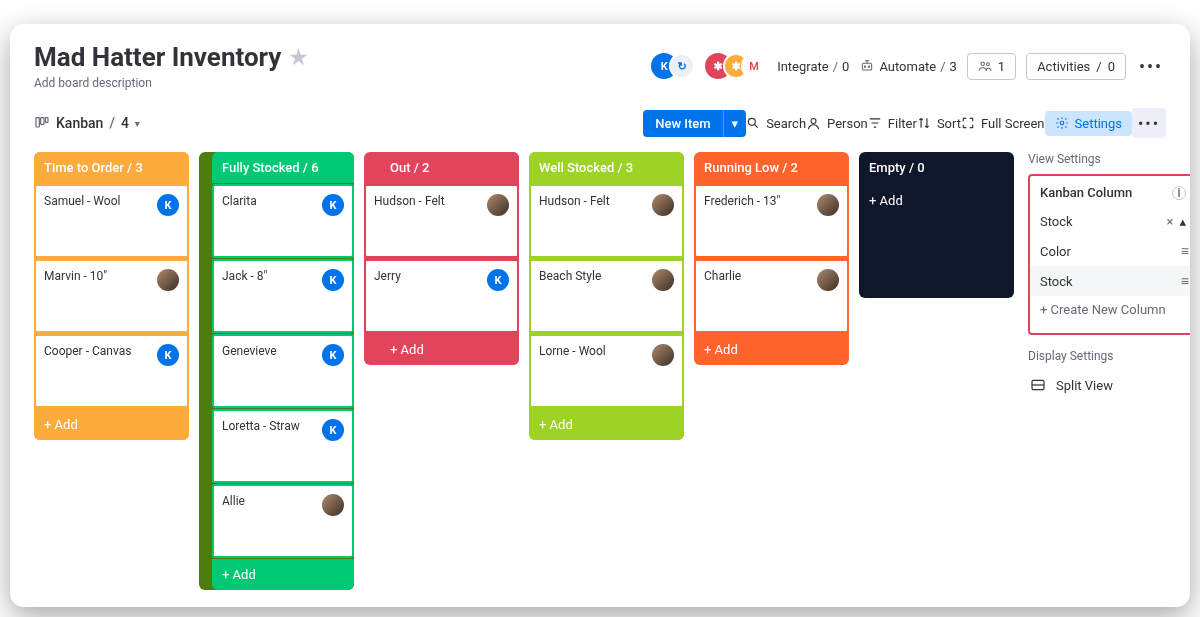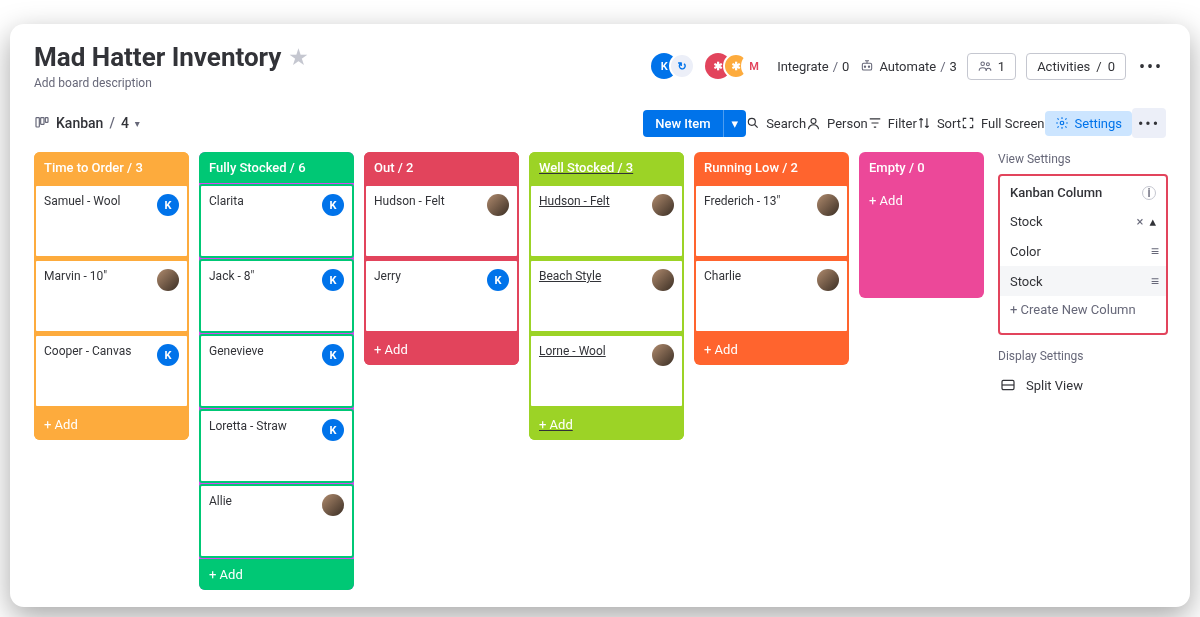--- a/index.html
+++ b/index.html
@@ -39,37 +39,37 @@
   .tb-action { display:flex; align-items:center; gap:6px; color:#323338; font-size:13px; cursor:pointer; }
   .tb-action.active { background:#cce5ff; color:#0073ea; padding:5px 10px; border-radius:4px; }
   .tb-more { background:#eceff8; width:34px; height:30px; border-radius:4px; display:flex; align-items:center; justify-content:center; cursor:pointer; font-size:16px; letter-spacing:2px; }
 
   
   .board-wrap { display:flex; gap:14px; align-items:flex-start; margin-top:4px; }
   .col { width:155px; border-radius:6px; padding:0; display:flex; flex-direction:column; align-items:stretch; }
   .col-hdr { color:#fff; padding:8px 10px; font-size:13px; border-radius:6px 6px 0 0; font-weight:500; }
   .col-body { padding:0 0 0 0; }
   .col-add { color:#fff; padding:8px 10px; font-size:13px; cursor:pointer; border-radius:0 0 6px 6px; }
-  .col-empty { background:#ec4899; border-radius:6px; width:125px; }
+  .col-empty { background:#0f172a; border-radius:6px; width:155px; }
   .col-empty .col-hdr { color:#fff; background:transparent; }
   .col-empty .col-add { color:#fff; padding:10px; }
   .itm { background:#fff; border:2px solid; border-radius:3px; margin:1px 0; padding:8px 8px 40px 8px; display:flex; justify-content:space-between; font-size:12px; }
   .avatar { width:22px; height:22px; border-radius:50%; background-size:cover; background-position:center; flex-shrink:0; }
   .avatar-k { background:#0073ea; color:#fff; font-size:11px; font-weight:700; display:flex; align-items:center; justify-content:center; }
 
   
   .c-orange { background:#fdab3d; } .c-orange .itm{border-color:#fdab3d;}
-  .c-green  { background:#d946ef; } .c-green .itm{border-color:#00c875;}
+  .c-green  { background:#4d7c0f;padding-left:13px; } .c-green .itm{border-color:#00c875;}
   .c-red    { background:#e2445c; } .c-red .itm{border-color:#e2445c;}
-  .c-lime   { background:#9cd326;text-decoration:underline; } .c-lime .itm{border-color:#9cd326;}
+  .c-lime   { background:#9cd326; } .c-lime .itm{border-color:#9cd326;}
   .c-deep   { background:#ff642e;border-radius:19px; } .c-deep .itm{border-color:#ff642e;}
 
   .c-orange .col-hdr,.c-orange .col-add{background:#fdab3d;}
   .c-green  .col-hdr,.c-green  .col-add{background:#00c875;}
-  .c-red    .col-hdr,.c-red    .col-add{background:#e2445c;}
+  .c-red    .col-hdr,.c-red    .col-add{background:#e2445c;margin-left:16px;}
   .c-lime   .col-hdr,.c-lime   .col-add{background:#9cd326;}
   .c-deep   .col-hdr,.c-deep   .col-add{background:#ff642e;}
 
   
   .panel { width:170px; flex-shrink:0; }
   .panel h4 { font-size:12px; font-weight:400; color:#676879; margin-bottom:8px; }
   .panel-box { border:2px solid #e2445c; border-radius:4px; padding:2px 0 10px 0; margin-bottom:14px; }
   .panel-row { display:flex; align-items:center; justify-content:space-between; padding:7px 10px; font-size:13px; cursor:pointer; }
   .panel-row.light { background:#f5f6f8; }
   .panel-row.title { font-weight:500; }

